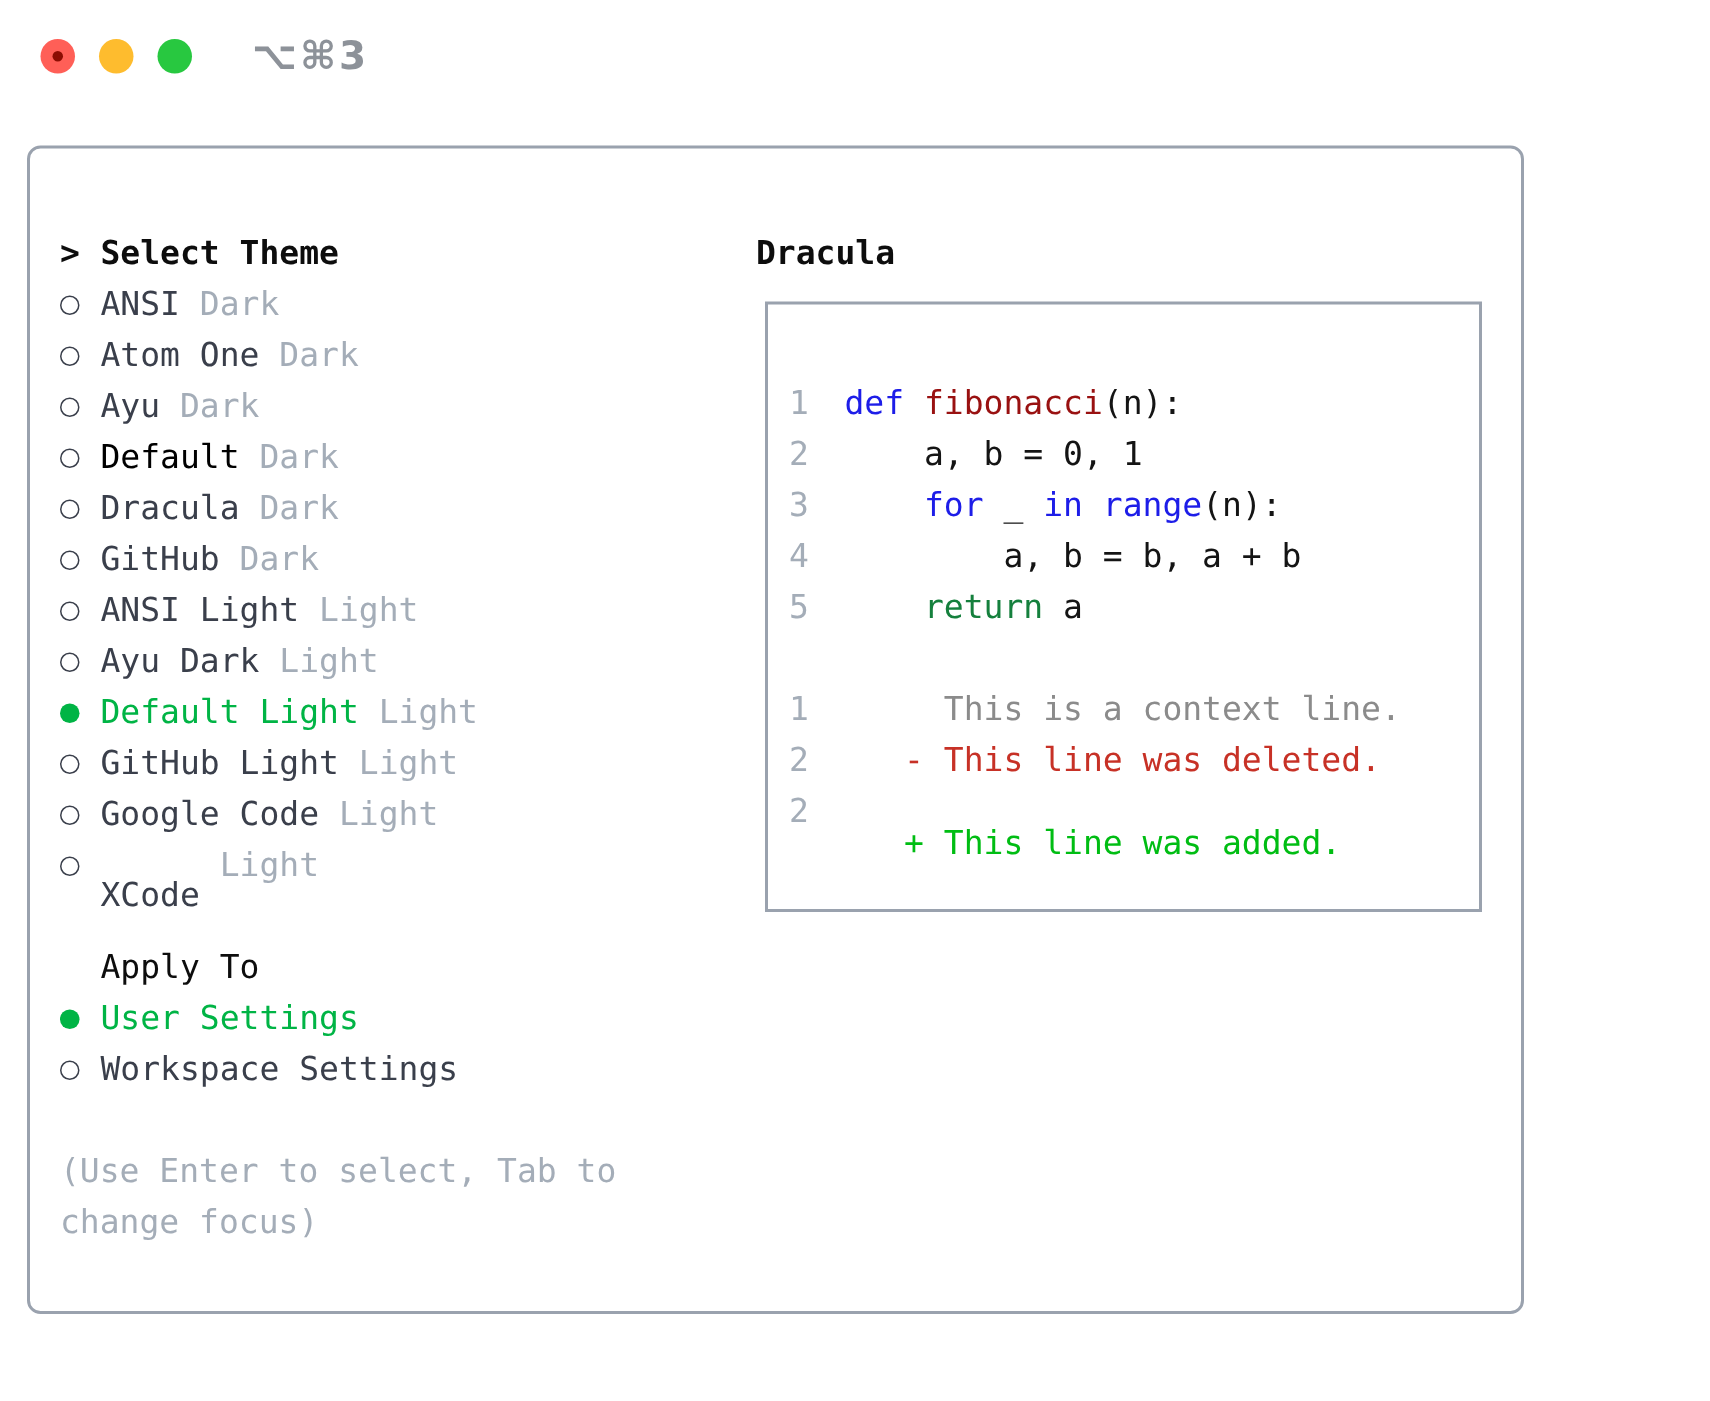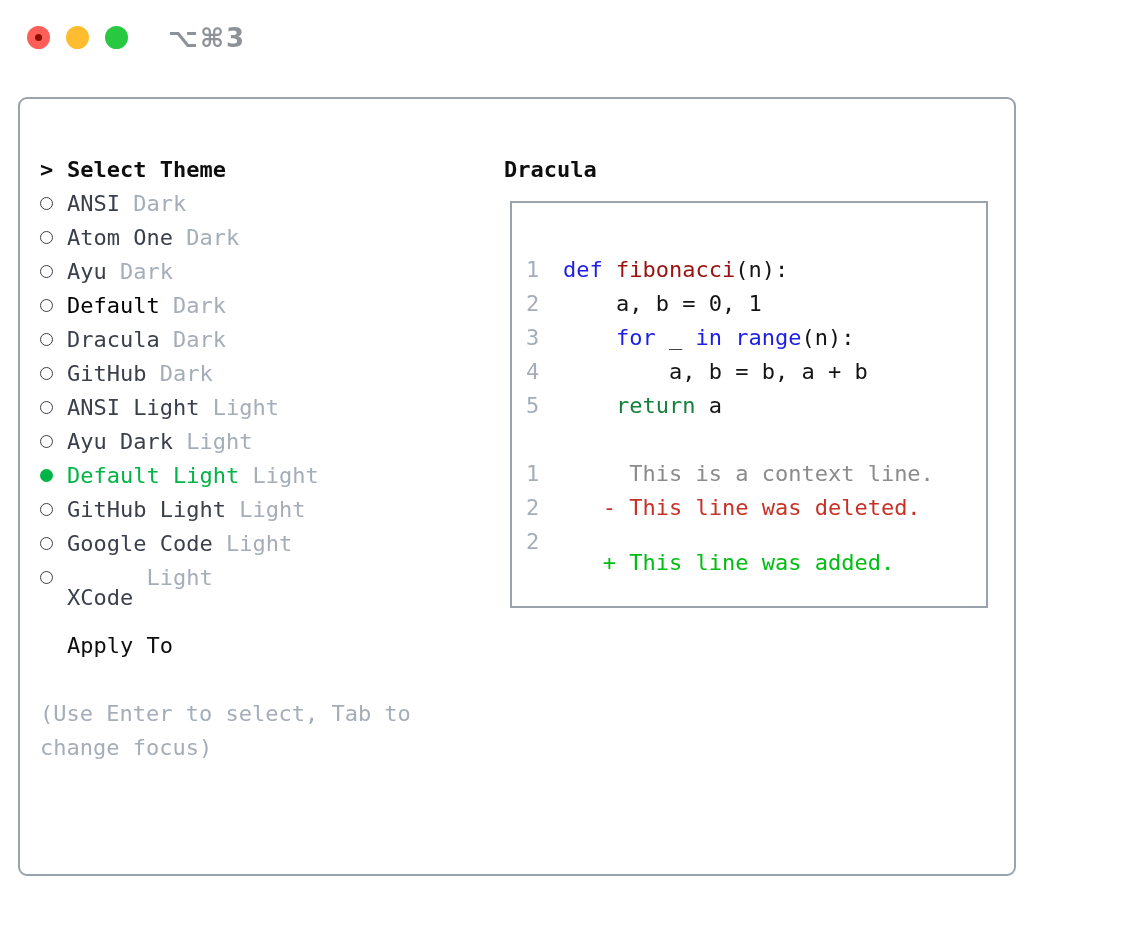--- a/index.html
+++ b/index.html
@@ -73,20 +73,24 @@
           <div class="row"><span class="gutter"><span class="circle filled" style="background: rgb(0, 180, 69);"></span></span><span style="color: rgb(0, 180, 69);">Default Light</span><span style="color: rgb(164, 173, 184);"> Light</span></div>
           <div class="row"><span class="gutter"><span class="circle"></span></span><span style="color: rgb(58, 63, 75);">GitHub Light</span><span style="color: rgb(164, 173, 184);"> Light</span></div>
           <div class="row"><span class="gutter"><span class="circle"></span></span><span style="color: rgb(58, 63, 75);">Google Code</span><span style="color: rgb(164, 173, 184);"> Light</span></div>
           <div class="row"><span class="gutter"><span class="circle"></span></span><span style="color: rgb(58, 63, 75); margin-top: 40px;">XCode</span><span style="color: rgb(164, 173, 184);"> Light</span></div>
         </div>
       <div class="row"></div>
       <div class="row">
         <span class="gutter"></span>
         <span class="section-label">Apply To</span>
       </div>
+      <div id="apply-options">
+          <div class="row"><span class="gutter"><span class="circle filled" style="background: rgb(0, 180, 69);"></span></span><span style="color: rgb(0, 180, 69);">User Settings</span></div>
+          <div class="row"><span class="gutter"><span class="circle"></span></span><span style="color: rgb(58, 63, 75);">Workspace Settings</span></div>
+        </div>
       <div class="row"></div>
       <div class="hint-row" style="color: rgb(164, 173, 184);">(Use Enter to select, Tab to</div>
       <div class="hint-row" style="color: rgb(164, 173, 184);">change focus)</div>
     </div>
 
     <div class="preview-label">Dracula</div>
     <div class="preview-box" id="preview-box">
         <div class="pline"><span class="lnum" style="color: rgb(164, 173, 184);">1</span><span style="color: rgb(29, 29, 232);">def</span><span style="color: rgb(20, 20, 20);"> </span><span style="color: rgb(153, 17, 17);">fibonacci</span><span style="color: rgb(20, 20, 20);">(n):</span></div>
         <div class="pline"><span class="lnum" style="color: rgb(164, 173, 184);">2</span><span style="color: rgb(20, 20, 20);">    a, b = 0, 1</span></div>
         <div class="pline"><span class="lnum" style="color: rgb(164, 173, 184);">3</span><span style="color: rgb(20, 20, 20);">    </span><span style="color: rgb(29, 29, 232);">for</span><span style="color: rgb(20, 20, 20);"> _ </span><span style="color: rgb(29, 29, 232);">in</span><span style="color: rgb(20, 20, 20);"> </span><span style="color: rgb(29, 29, 232);">range</span><span style="color: rgb(20, 20, 20);">(n):</span></div>

